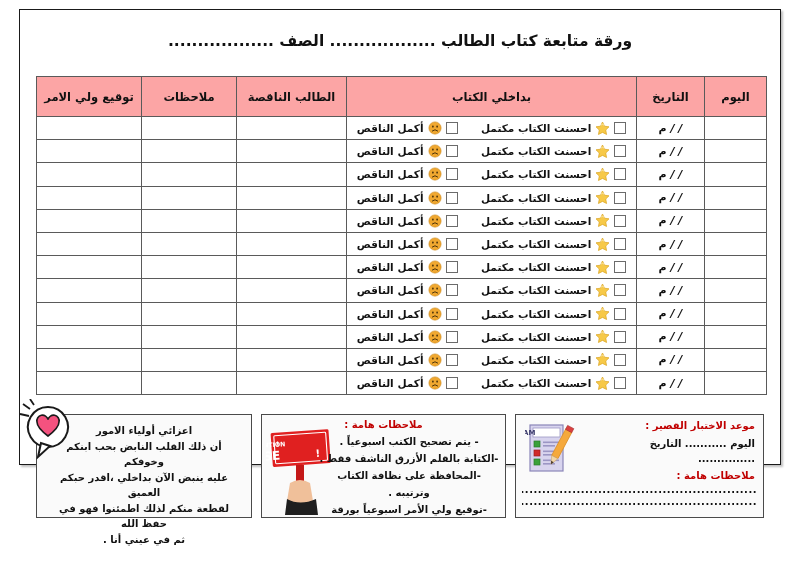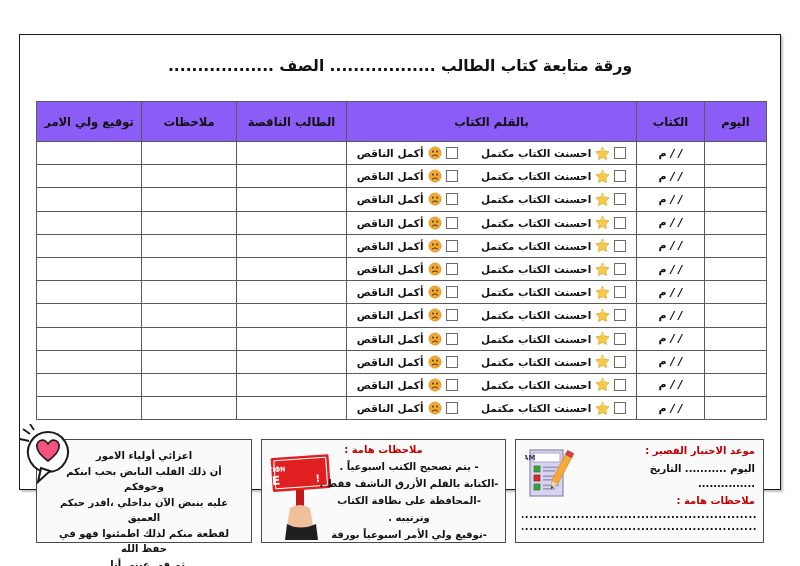--- a/index.html
+++ b/index.html
@@ -12,21 +12,21 @@
     width: 800px;
     height: 566px;
     overflow: hidden;
     font-family: "DejaVu Sans", "Liberation Sans", sans-serif;
   }
 
   
   #page {
     position: absolute;
     left: 19px;
-    top: 34px;
+    top: 9px;
     width: 762px;
     height: 456px;
     background: #ffffff;
     border: 1.5px solid #1a1a1a;
     box-sizing: border-box;
     box-shadow: 2px 2px 2px rgba(0,0,0,0.25);
   }
 
   
   .title {
@@ -55,21 +55,21 @@
     border: 1px solid #5a5a5a;
     padding: 0;
     box-sizing: border-box;
   }
   .sheet-table th {
     height: 40px;
     font-size: 11.5px;
     font-weight: bold;
     color: #111;
     vertical-align: middle;
-    background: #8b5cf6;
+    background: #fca5a5;
     white-space: nowrap;
   }
   .sheet-table td {
     height: 23.2px;
     vertical-align: middle;
   }
   .col-day    { width: 62px; }
   .col-date   { width: 68px; }
   .col-eval   { width: 290px; }
   .col-pages  { width: 110px; }
@@ -263,22 +263,22 @@
       <col class="col-day">
         <col class="col-date">
         <col class="col-eval">
       <col class="col-pages">
         <col class="col-notes">
         <col class="col-sign">
     </colgroup>
     <thead>
       <tr>
         <th>اليوم</th>
-        <th>الكتاب</th>
-        <th>بالقلم الكتاب</th>
+        <th>التاريخ</th>
+        <th>بداخلي الكتاب</th>
         <th>الطالب الناقصة</th>
         <th>ملاحظات</th>
         <th>توقيع ولي الامر</th>
       </tr>
     </thead>
     <tbody id="table-body">
         <tr>
           <td></td>
           <td class="date-cell"><span class="slashes">/  /</span>&nbsp;<span>م</span></td>
           <td class="eval-cell">

